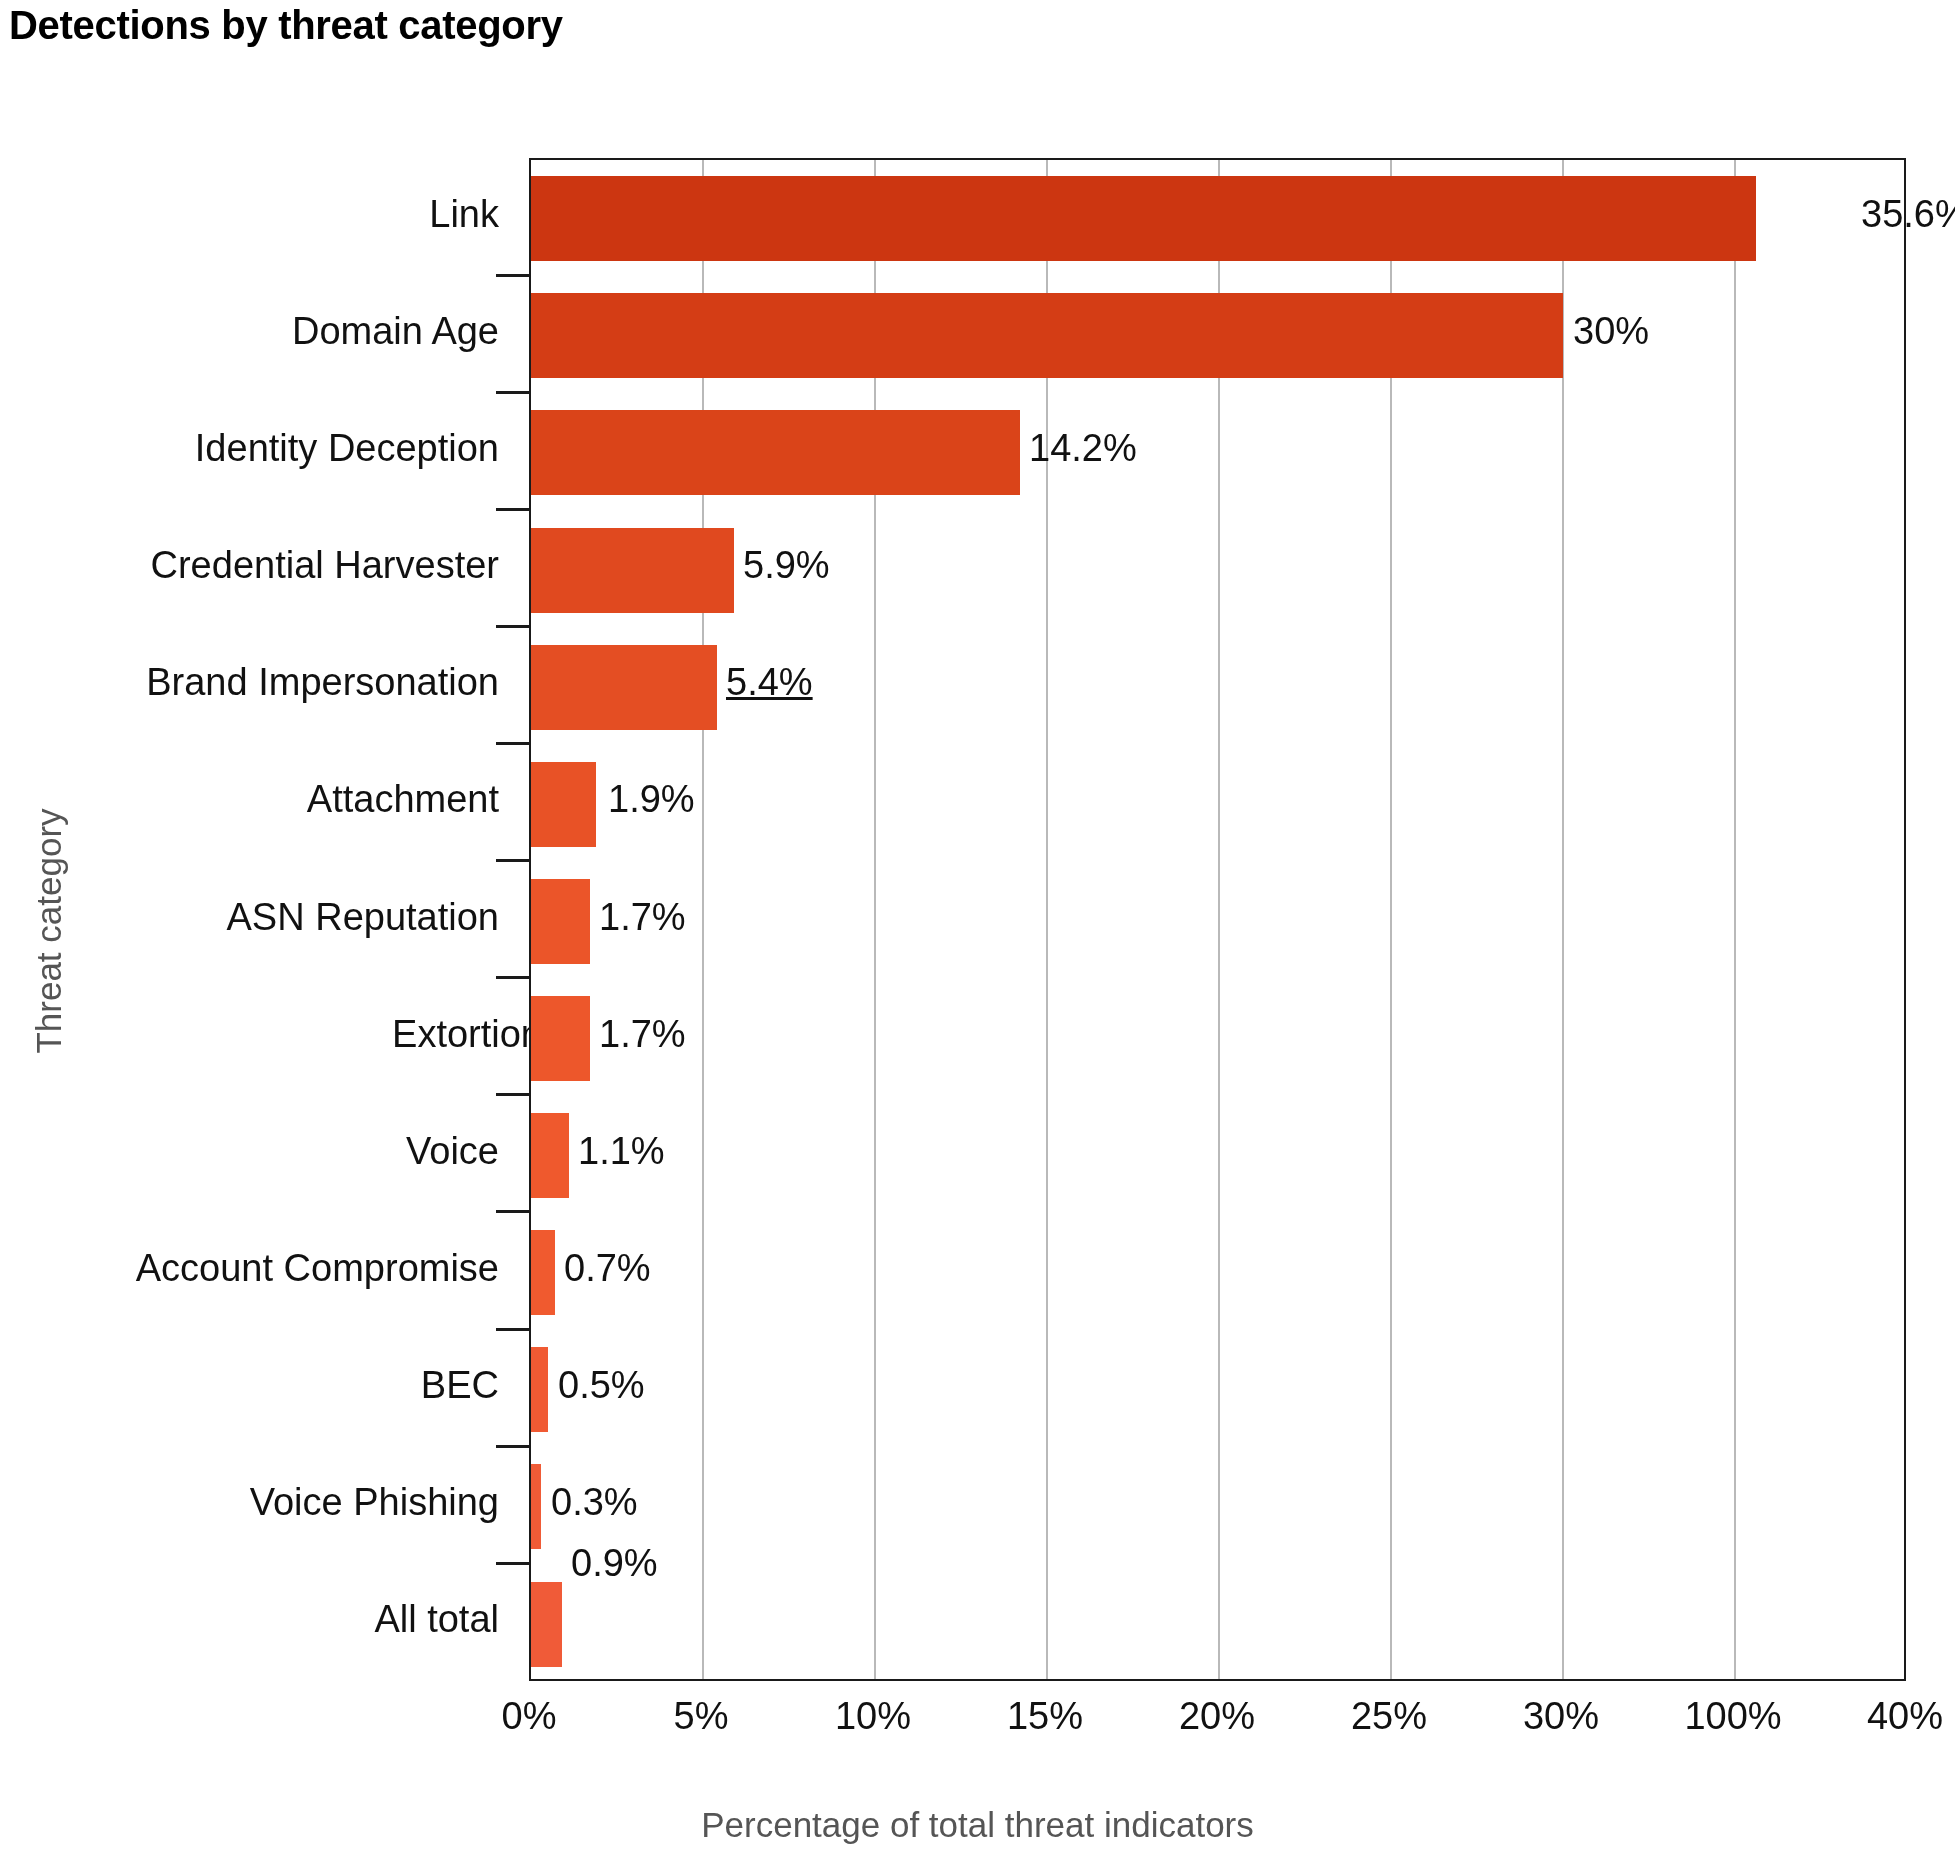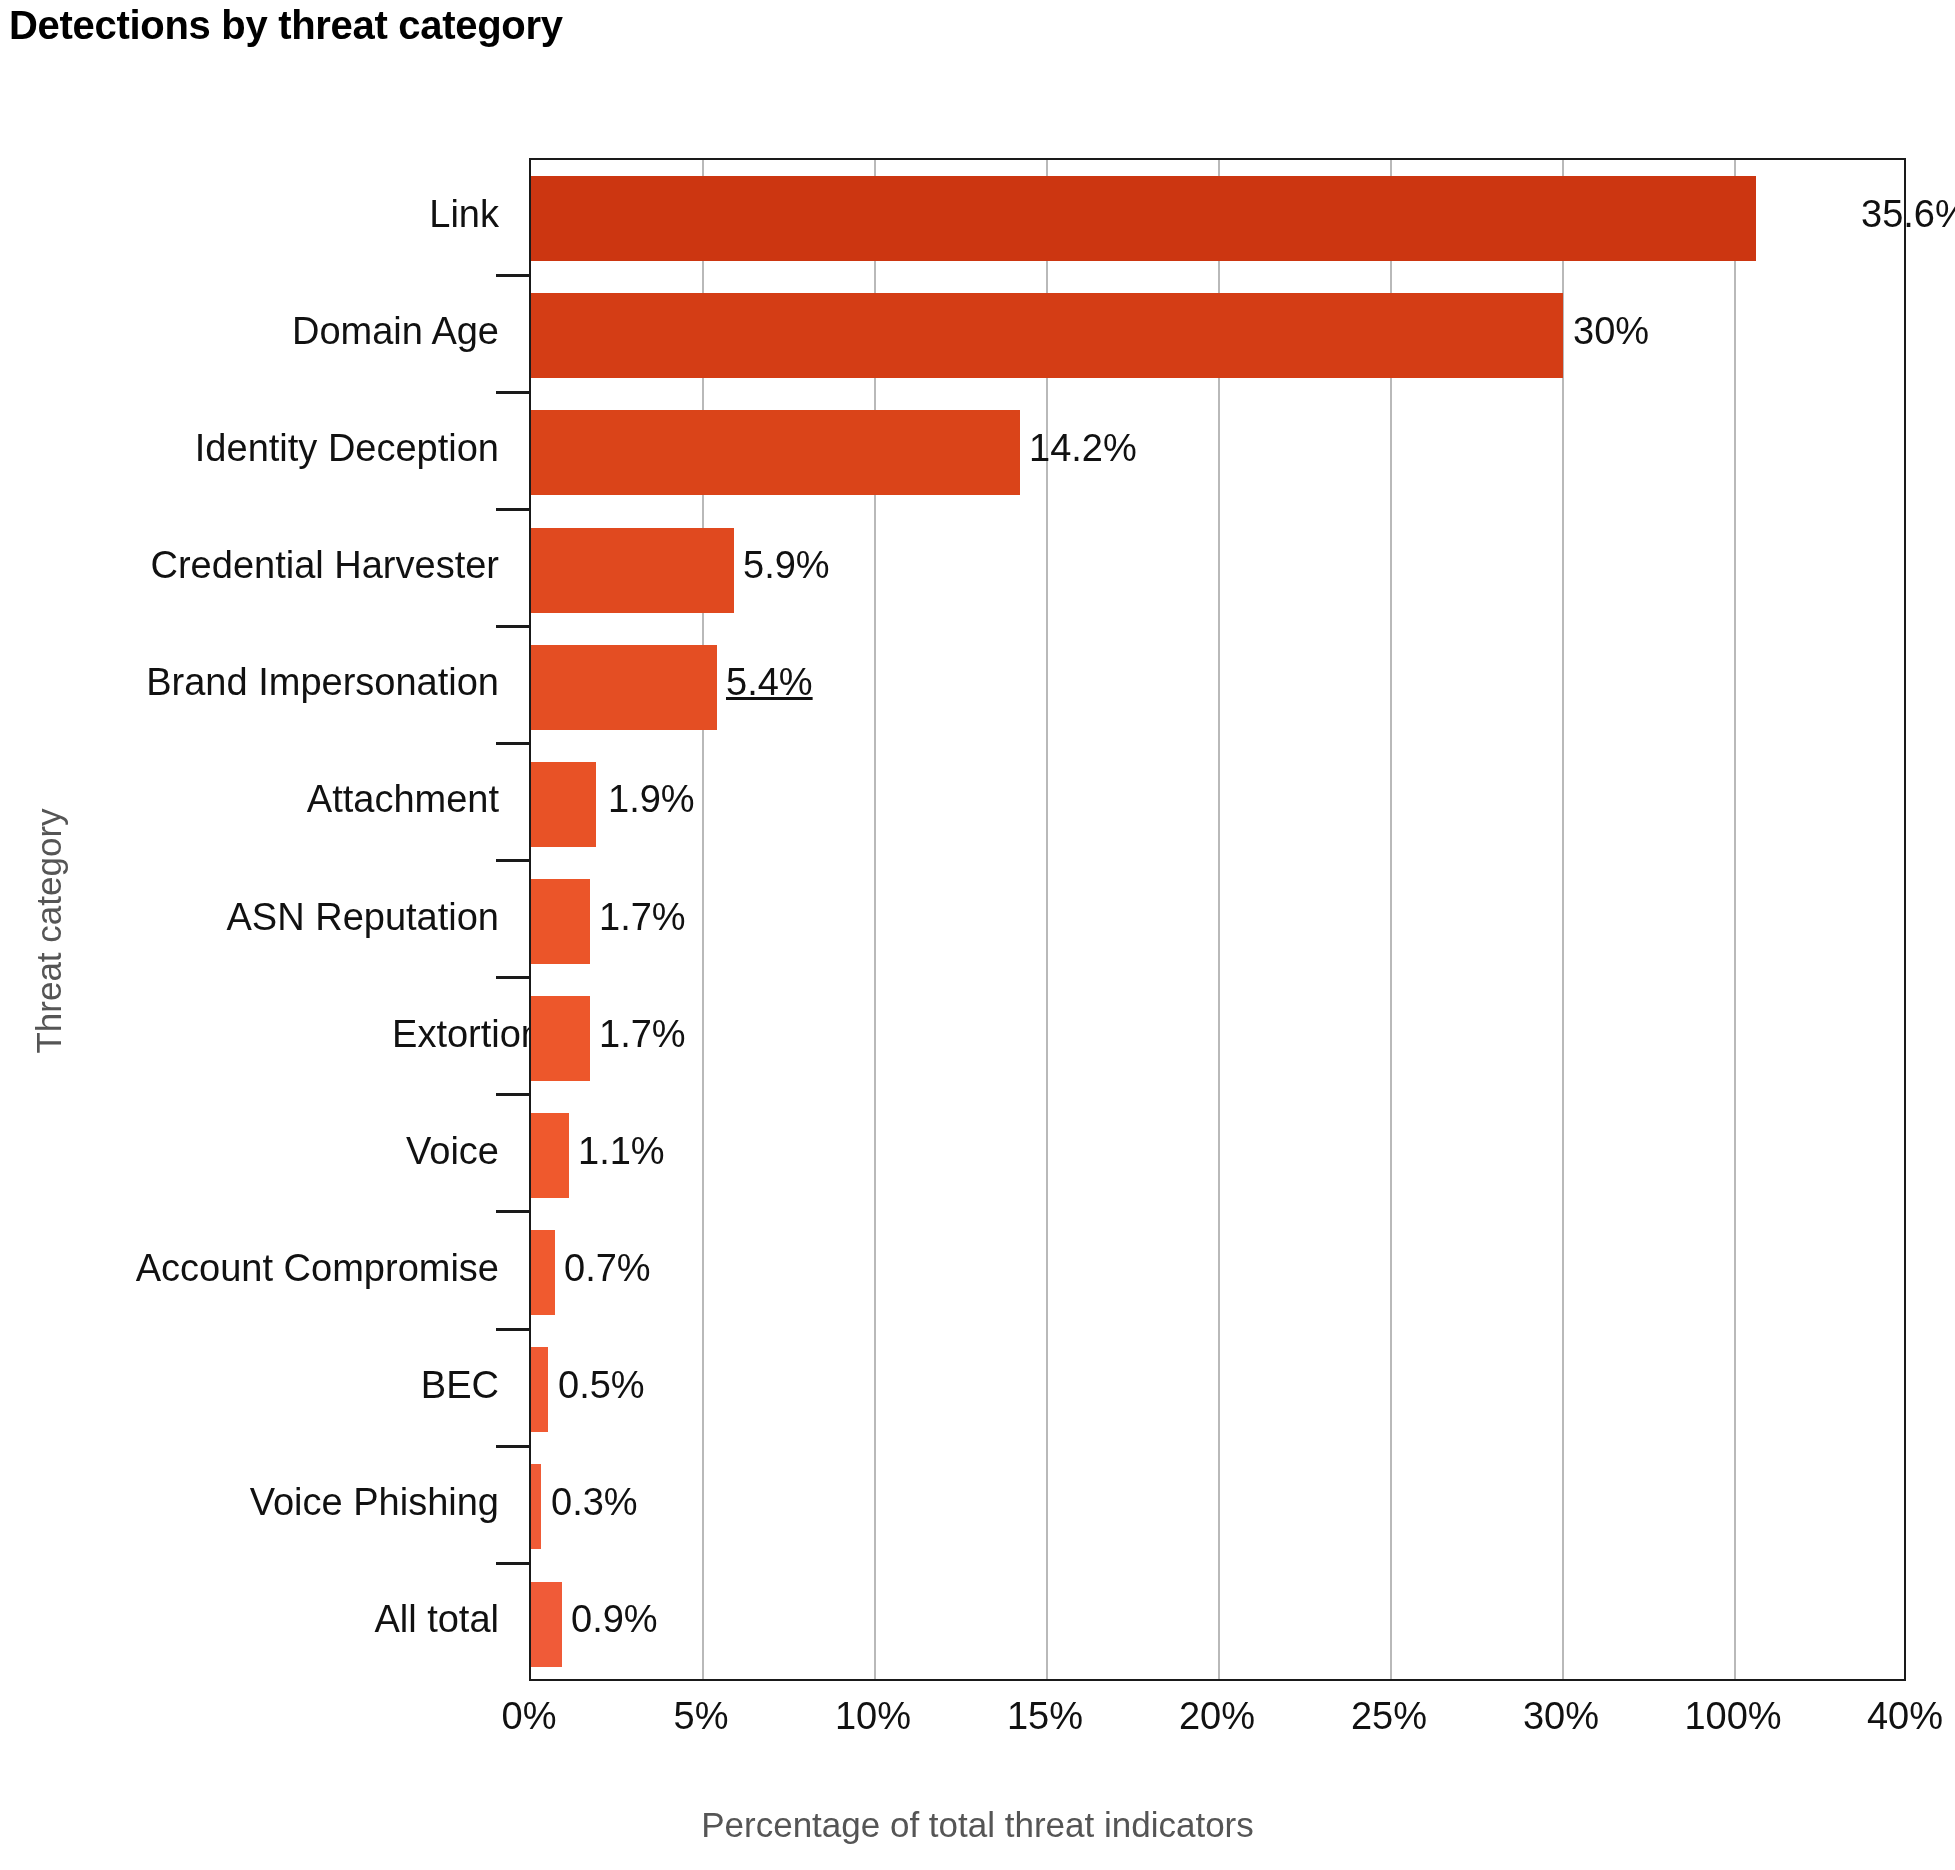--- a/index.html
+++ b/index.html
@@ -196,21 +196,21 @@
     <div class="vlabel" style="left: 1029px; top: 427px;">14.2%</div>
     <div class="vlabel" style="left: 743px; top: 544px;">5.9%</div>
     <div class="vlabel" style="left: 726px; top: 661px; text-decoration: underline;">5.4%</div>
     <div class="vlabel" style="left: 608px; top: 778px;">1.9%</div>
     <div class="vlabel" style="left: 599px; top: 896px;">1.7%</div>
     <div class="vlabel" style="left: 599px; top: 1013px;">1.7%</div>
     <div class="vlabel" style="left: 578px; top: 1130px;">1.1%</div>
     <div class="vlabel" style="left: 564px; top: 1247px;">0.7%</div>
     <div class="vlabel" style="left: 558px; top: 1364px;">0.5%</div>
     <div class="vlabel" style="left: 551px; top: 1481px;">0.3%</div>
-    <div class="vlabel" style="left: 571px; top: 1598px;">0.9%</div>
+    <div class="vlabel" style="left: 571px; top: 1542px;">0.9%</div>
   </div>
 
 <div id="x-tick-labels">
     <div class="xtick-label" style="left: 529px;">0%</div>
     <div class="xtick-label" style="left: 701px;">5%</div>
     <div class="xtick-label" style="left: 873px;">10%</div>
     <div class="xtick-label" style="left: 1045px;">15%</div>
     <div class="xtick-label" style="left: 1217px;">20%</div>
     <div class="xtick-label" style="left: 1389px;">25%</div>
     <div class="xtick-label" style="left: 1561px;">30%</div>

